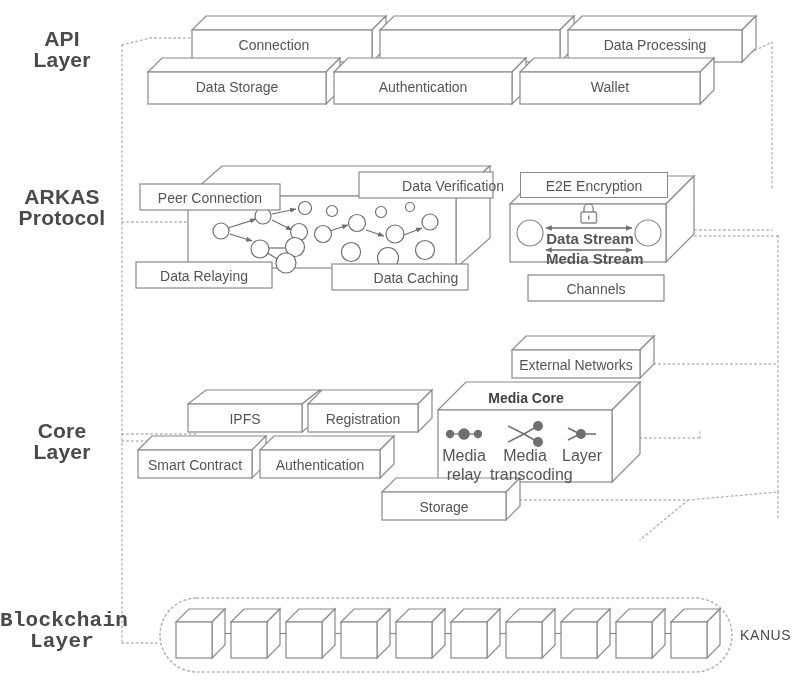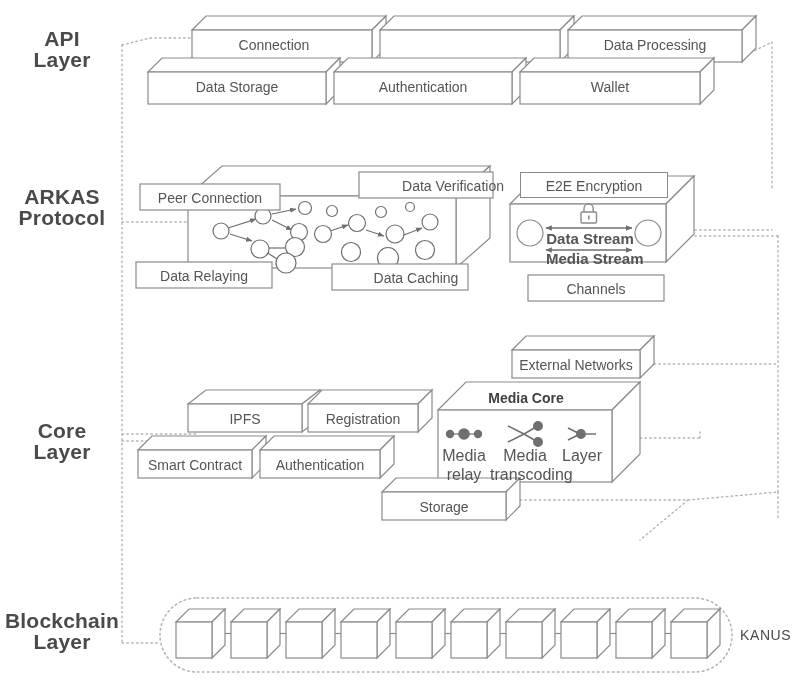--- a/index.html
+++ b/index.html
@@ -342,21 +342,21 @@
         </g>
       </g>
   </svg>
 
   <div class="layer-label" style="left:8px; top:28px; width:108px;">API
 Layer</div>
   <div class="layer-label" style="left:8px; top:186px; width:108px;">ARKAS
 Protocol</div>
   <div class="layer-label" style="left:8px; top:420px; width:108px;">Core
 Layer</div>
-  <div class="layer-label" style="left:0px; top:610px; width:124px;">Blockchain
+  <div class="layer-label" style="left:0px; top:610px; width:124px;font-family:Liberation Mono, monospace;">Blockchain
 Layer</div>
 
   <div class="kanus-label" style="left:740px; top:627px;">KANUS</div>
 
   <div class="box-text" style="left:192px; top:37px; width:164px;">Connection</div>
   <div class="box-text" style="left:568px; top:37px; width:174px;">Data Processing</div>
   <div class="box-text" style="left:148px; top:79px; width:178px;">Data Storage</div>
   <div class="box-text" style="left:334px; top:79px; width:178px;">Authentication</div>
   <div class="box-text" style="left:520px; top:79px; width:180px;">Wallet</div>
 

